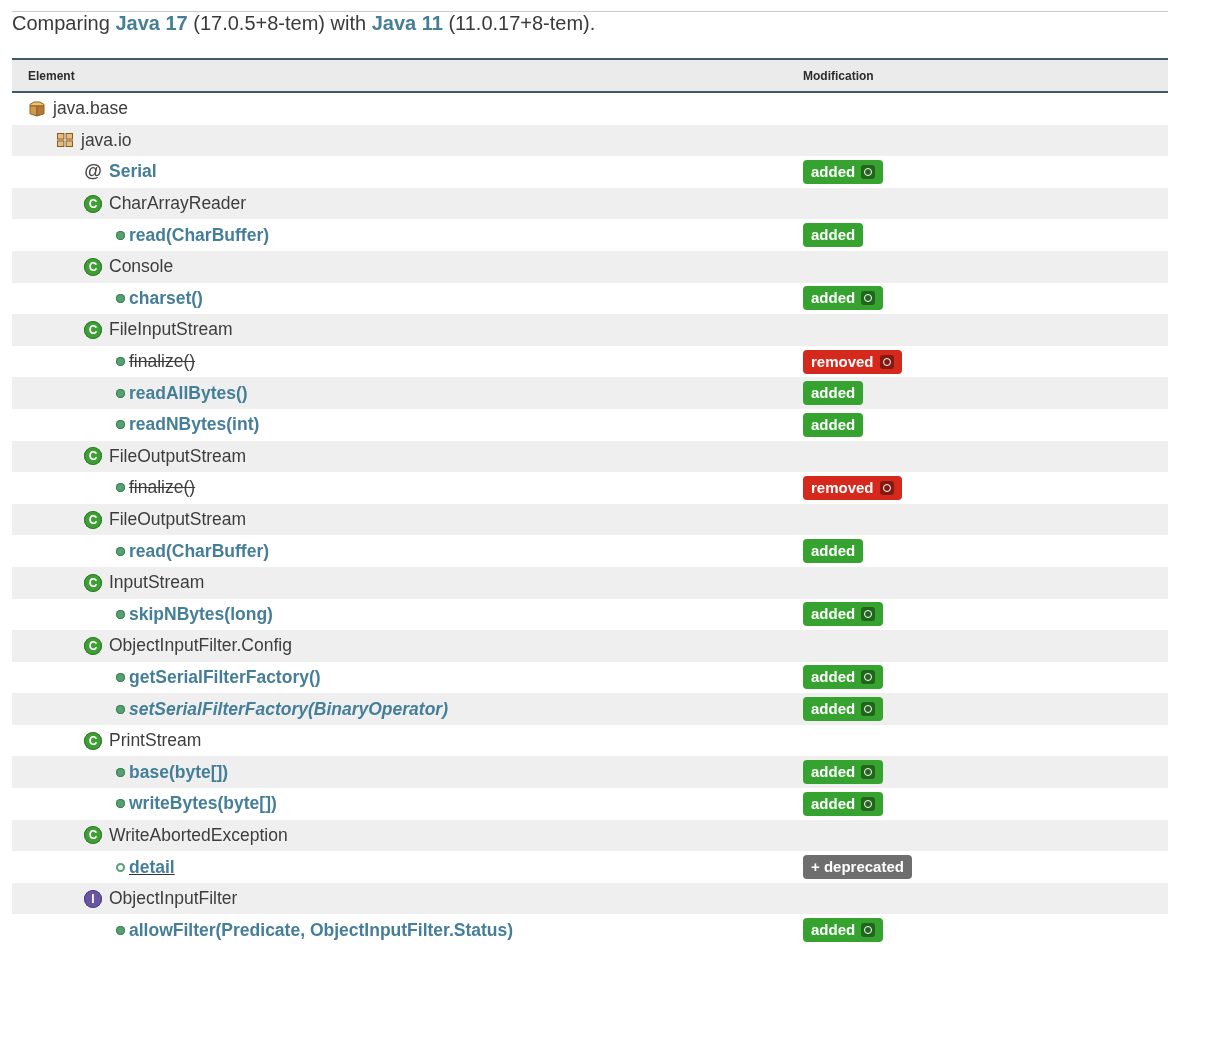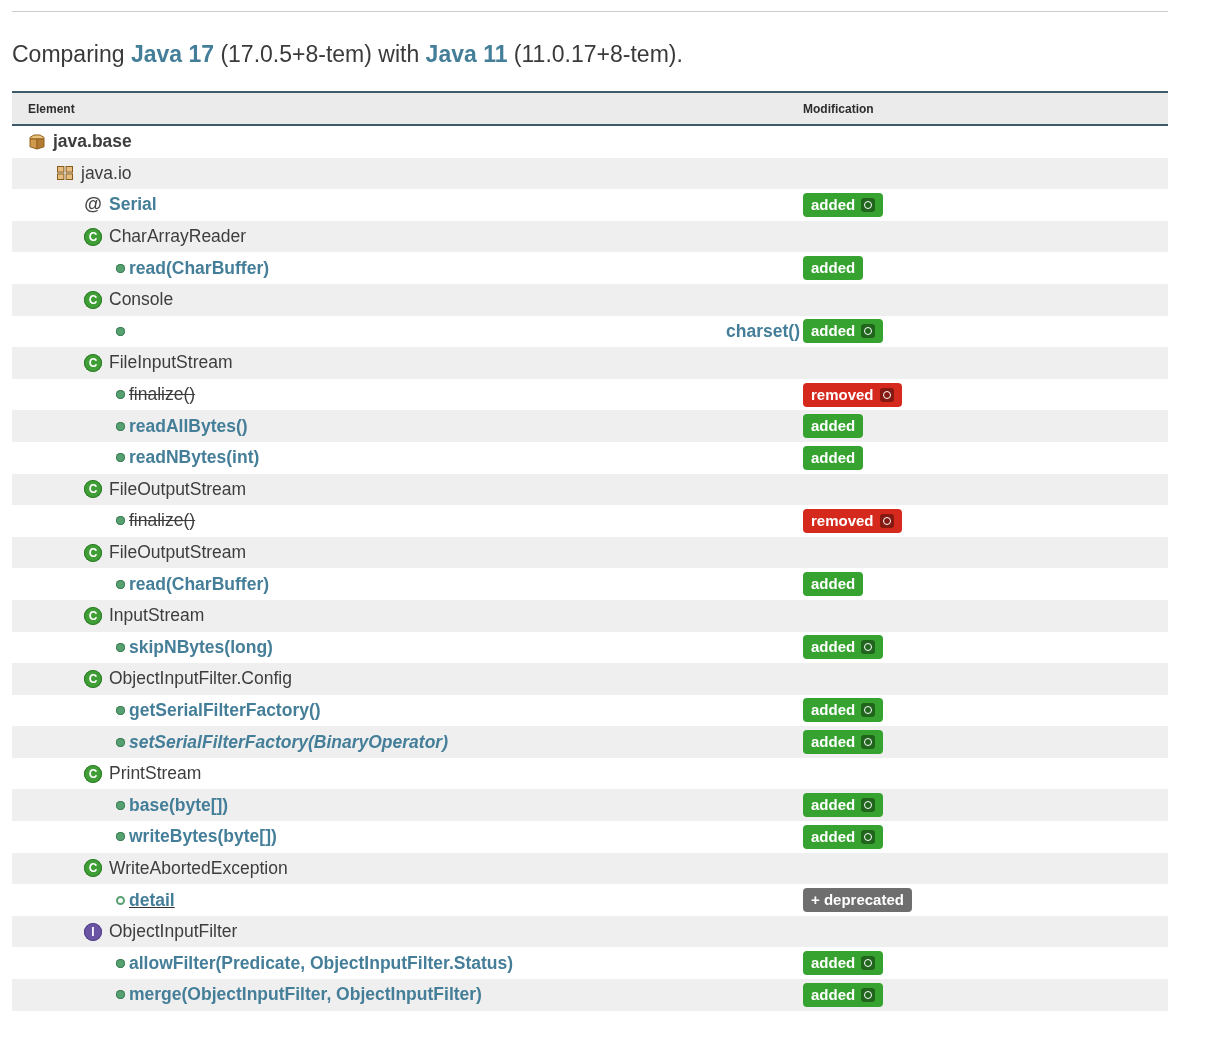--- a/index.html
+++ b/index.html
@@ -17,22 +17,21 @@
     font-weight: 700;
     letter-spacing: -0.3px;
     color: var(--accent, #4a7d96);
   }
   hr.title-rule {
     border: none;
     border-top: 1px solid #cccccc;
     margin-top: 11px;
   }
   p.intro {
-    margin-top: 29px;
-    font-size: 23px;
+    font-size: 20px;
     color: #3a3a3a;
   }
   .vlink {
     color: var(--link, #447e98);
     font-weight: 700;
     text-decoration: none;
     cursor: pointer;
   }
 
   table.api-table {
@@ -150,21 +149,21 @@
     </colgroup>
     <thead>
       <tr>
         <th class="th-element">Element</th>
         <th class="th-mod">Modification</th>
       </tr>
     </thead>
     <tbody>
         <tr>
     <td>
-      <div class="cell-inner" style="padding-left: 16px; font-weight: bold;">
+      <div class="cell-inner" style="padding-left: 16px;">
         <span class="row-icon glyph-svg">
                 <svg width="18" height="16" viewBox="0 0 18 16">
                   <path d="M2 3.4 L6 1 L12 1 L16 3.4 L16 5 L2 5 Z" fill="#e9c27c" stroke="#93601f"></path>
                   <path d="M2 5 L9 5 L9 15 L2 12.8 Z" fill="#cf9a4e" stroke="#93601f"></path>
                   <path d="M9 5 L16 5 L16 12.8 L9 15 Z" fill="#b27c34" stroke="#93601f"></path>
                 </svg>
               </span>
         <span class="row-label plain">java.base</span>
       </div>
     </td>
@@ -238,21 +237,21 @@
         <span class="row-icon glyph-class">C</span>
         <span class="row-label plain">Console</span>
       </div>
     </td>
     <td>
       <div class="cell-inner cell-mod-inner"></div>
     </td>
   </tr>
         <tr>
     <td>
-      <div class="cell-inner" style="padding-left: 100px; justify-content: space-between;">
+      <div class="cell-inner" style="padding-left: 100px;">
         <span class="row-icon glyph-method"></span>
         <span class="row-label link">charset()</span>
       </div>
     </td>
     <td>
       <div class="cell-inner cell-mod-inner">
               <span class="badge badge-added">
                 <span>added</span>
                 <span class="badge-marker"></span>
               </span>
@@ -528,32 +527,16 @@
     </td>
     <td>
       <div class="cell-inner cell-mod-inner">
               <span class="badge badge-added">
                 <span>added</span>
                 <span class="badge-marker"></span>
               </span>
             </div>
     </td>
   </tr>
-        <tr class="stripe">
-    <td>
-      <div class="cell-inner" style="padding-left: 100px;">
-        <span class="row-icon glyph-method"></span>
-        <span class="row-label link">merge(ObjectInputFilter, ObjectInputFilter)</span>
-      </div>
-    </td>
-    <td>
-      <div class="cell-inner cell-mod-inner">
-              <span class="badge badge-added">
-                <span>added</span>
-                <span class="badge-marker"></span>
-              </span>
-            </div>
-    </td>
-  </tr>
       </tbody>
   </table>
 
 </div>
 
 </body></html>

